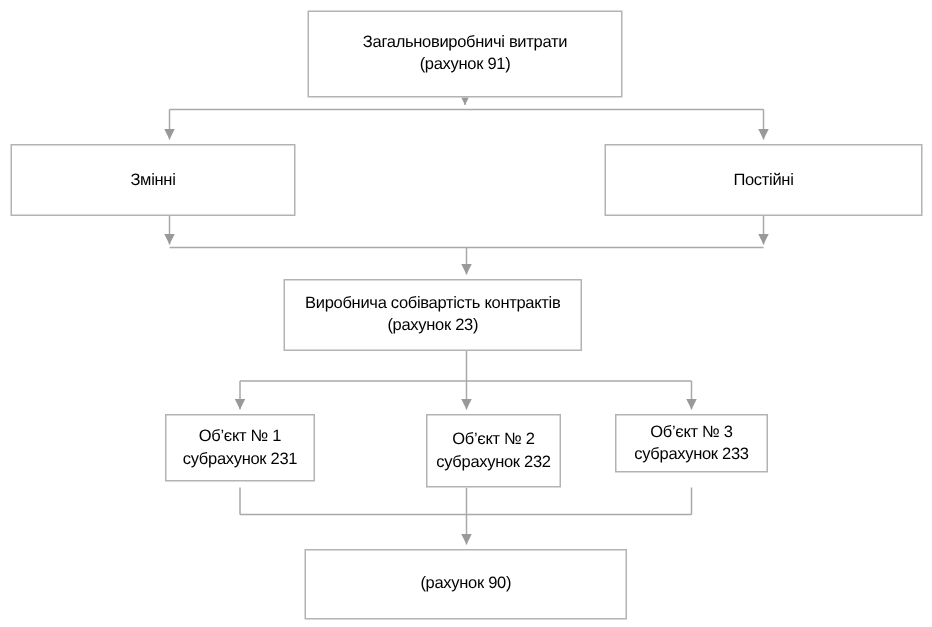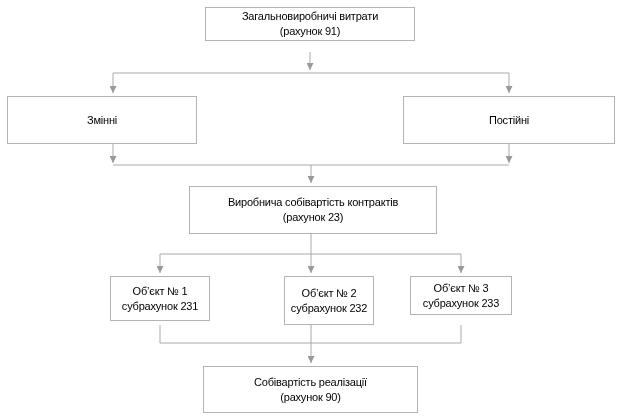--- a/index.html
+++ b/index.html
@@ -30,24 +30,24 @@
     display: flex;
     flex-direction: column;
     align-items: center;
     justify-content: center;
     text-align: center;
     color: #000000;
     font-size: 11px;
     line-height: 15px;
     letter-spacing: -0.2px;
   }
-  .n1 { left: 205px; top: 7px;   width: 210px; height: 34px; }
+  .n1 { left: 205px; top: 7px;   width: 210px; height: 58px; }
   .n2 { left: 7px;   top: 96px;  width: 190px; height: 48px; }
   .n3 { left: 403px; top: 96px;  width: 212px; height: 48px; }
-  .n4 { left: 189px; top: 186px; width: 248px; height: 48px; }
+  .n4 { left: 189px; top: 186px; width: 199px; height: 48px; }
   .n5 { left: 110px; top: 276px; width: 100px; height: 45px; }
   .n6 { left: 260px; top: 276px; width: 90px; height: 49px; margin-left: 24px; }
   .n7 { left: 410px; top: 276px; width: 102px; height: 39px; }
   .n8 { left: 203px; top: 366px; width: 215px; height: 47px; }
 </style>
 </head>
 <body>
 
 <div class="canvas">
 
@@ -113,17 +113,16 @@
     <div>Об’єкт № 2</div>
     <div>субрахунок 232</div>
   </div>
 
   <div class="node n7">
     <div>Об’єкт № 3</div>
     <div>субрахунок 233</div>
   </div>
 
   <div class="node n8">
-    <div>Собівартість реалізації</div>
     <div>(рахунок 90)</div>
   </div>
 
 </div>
 
 </body></html>

